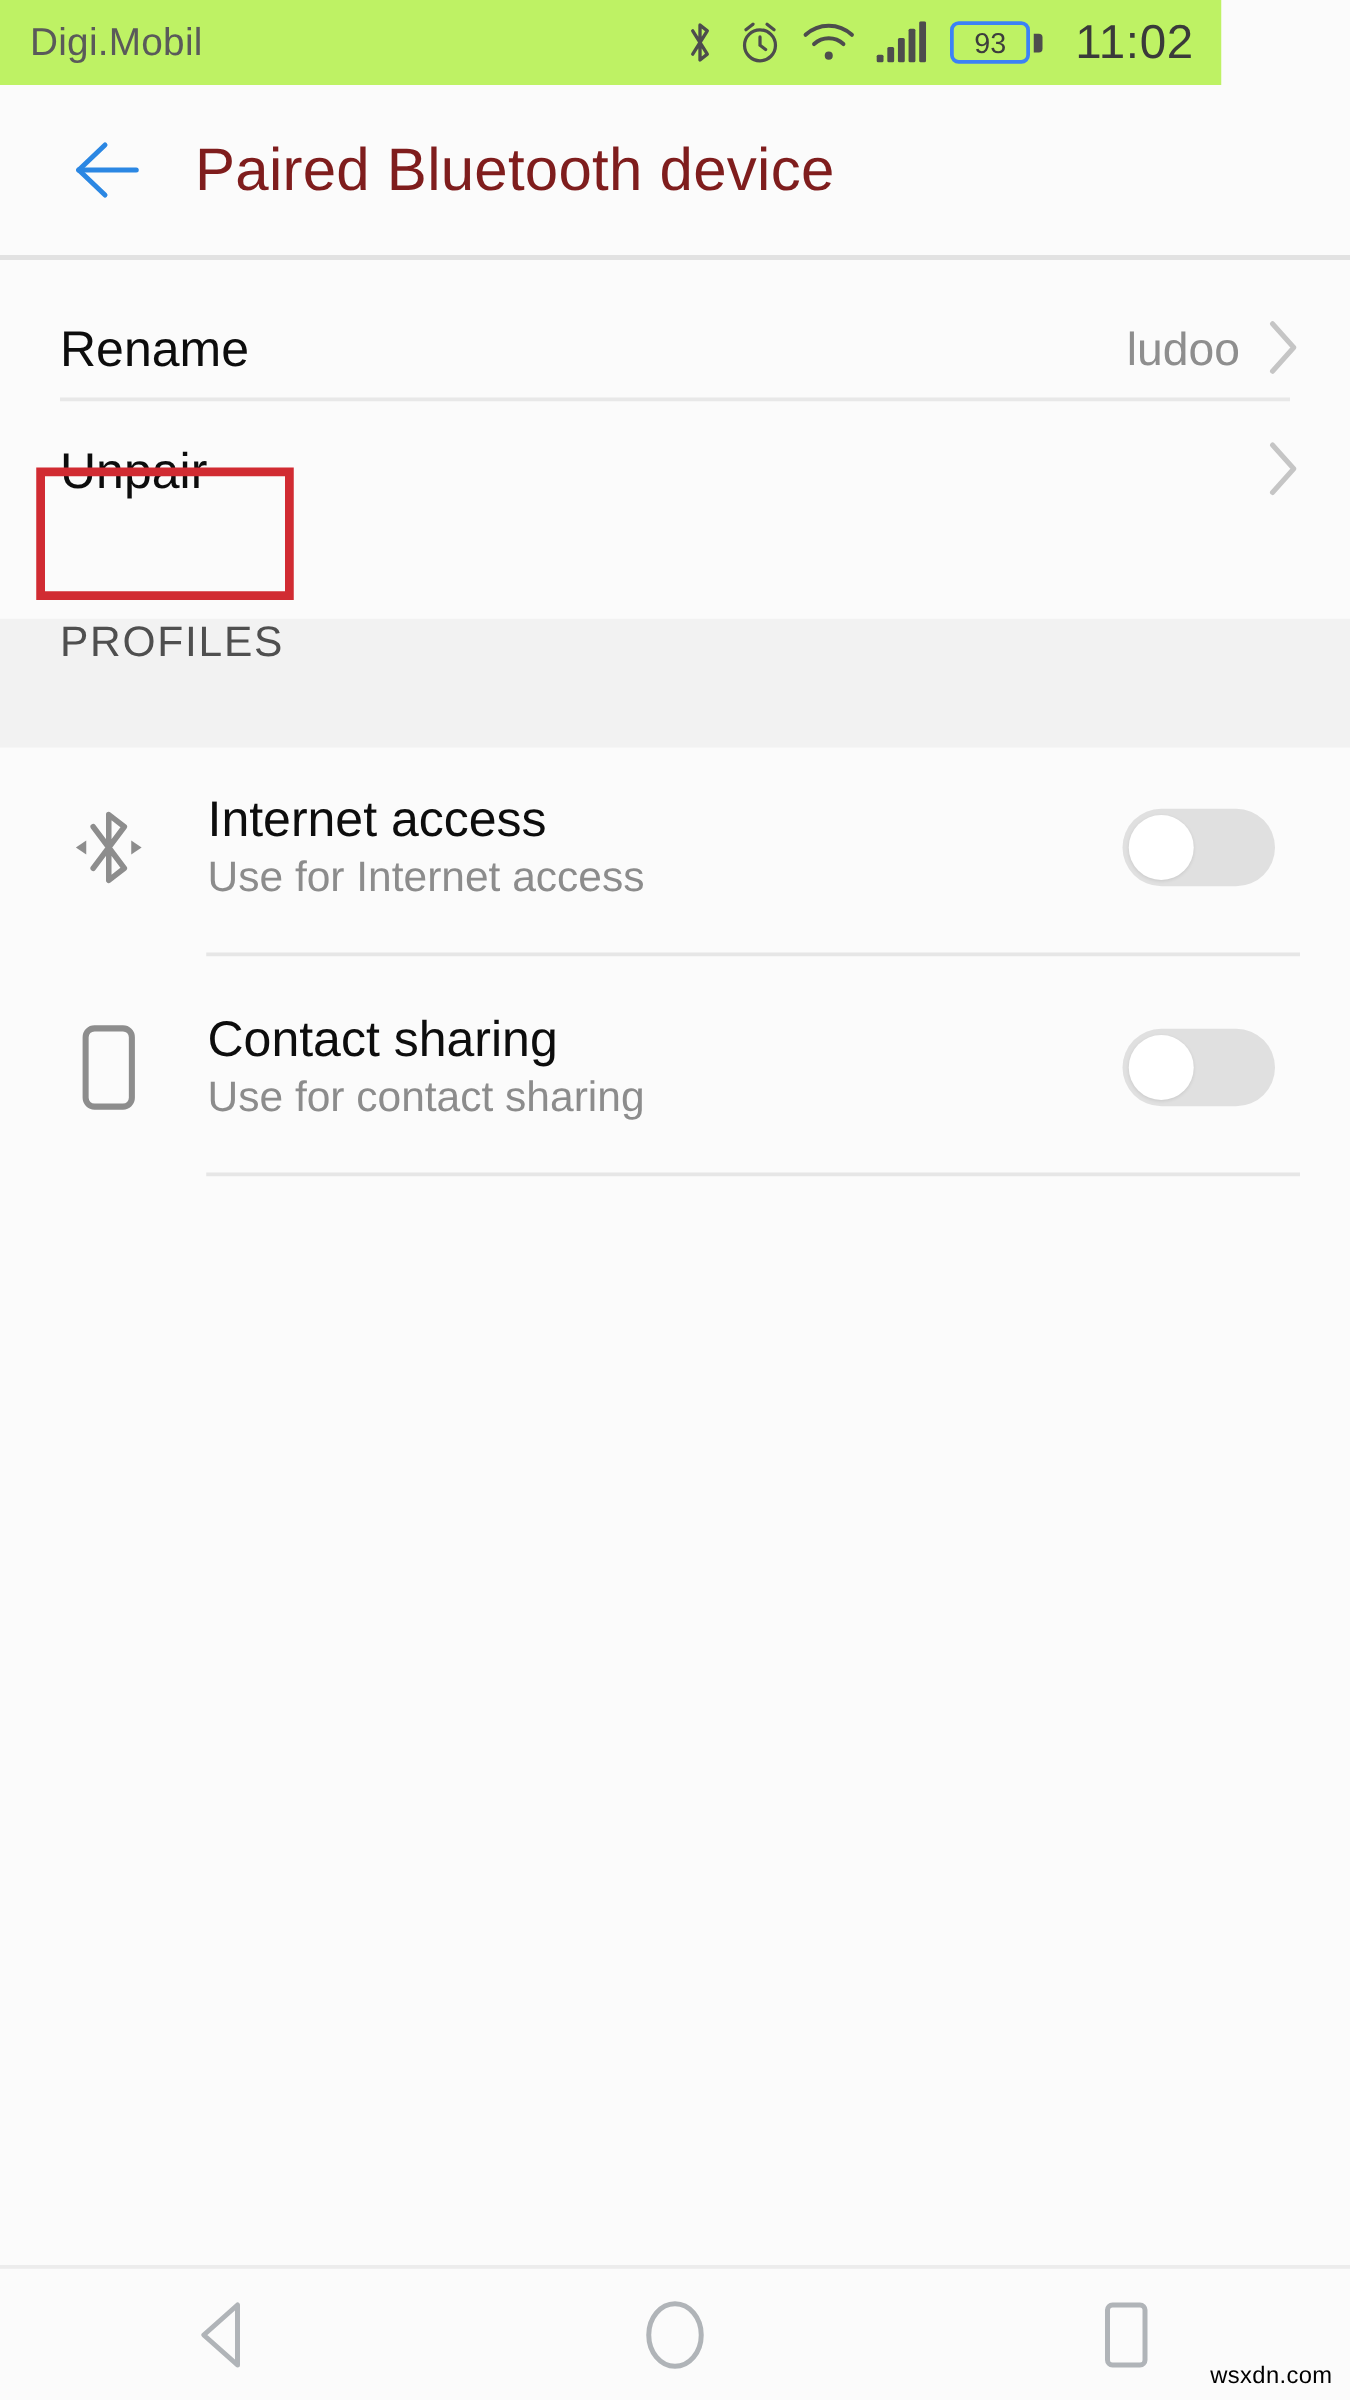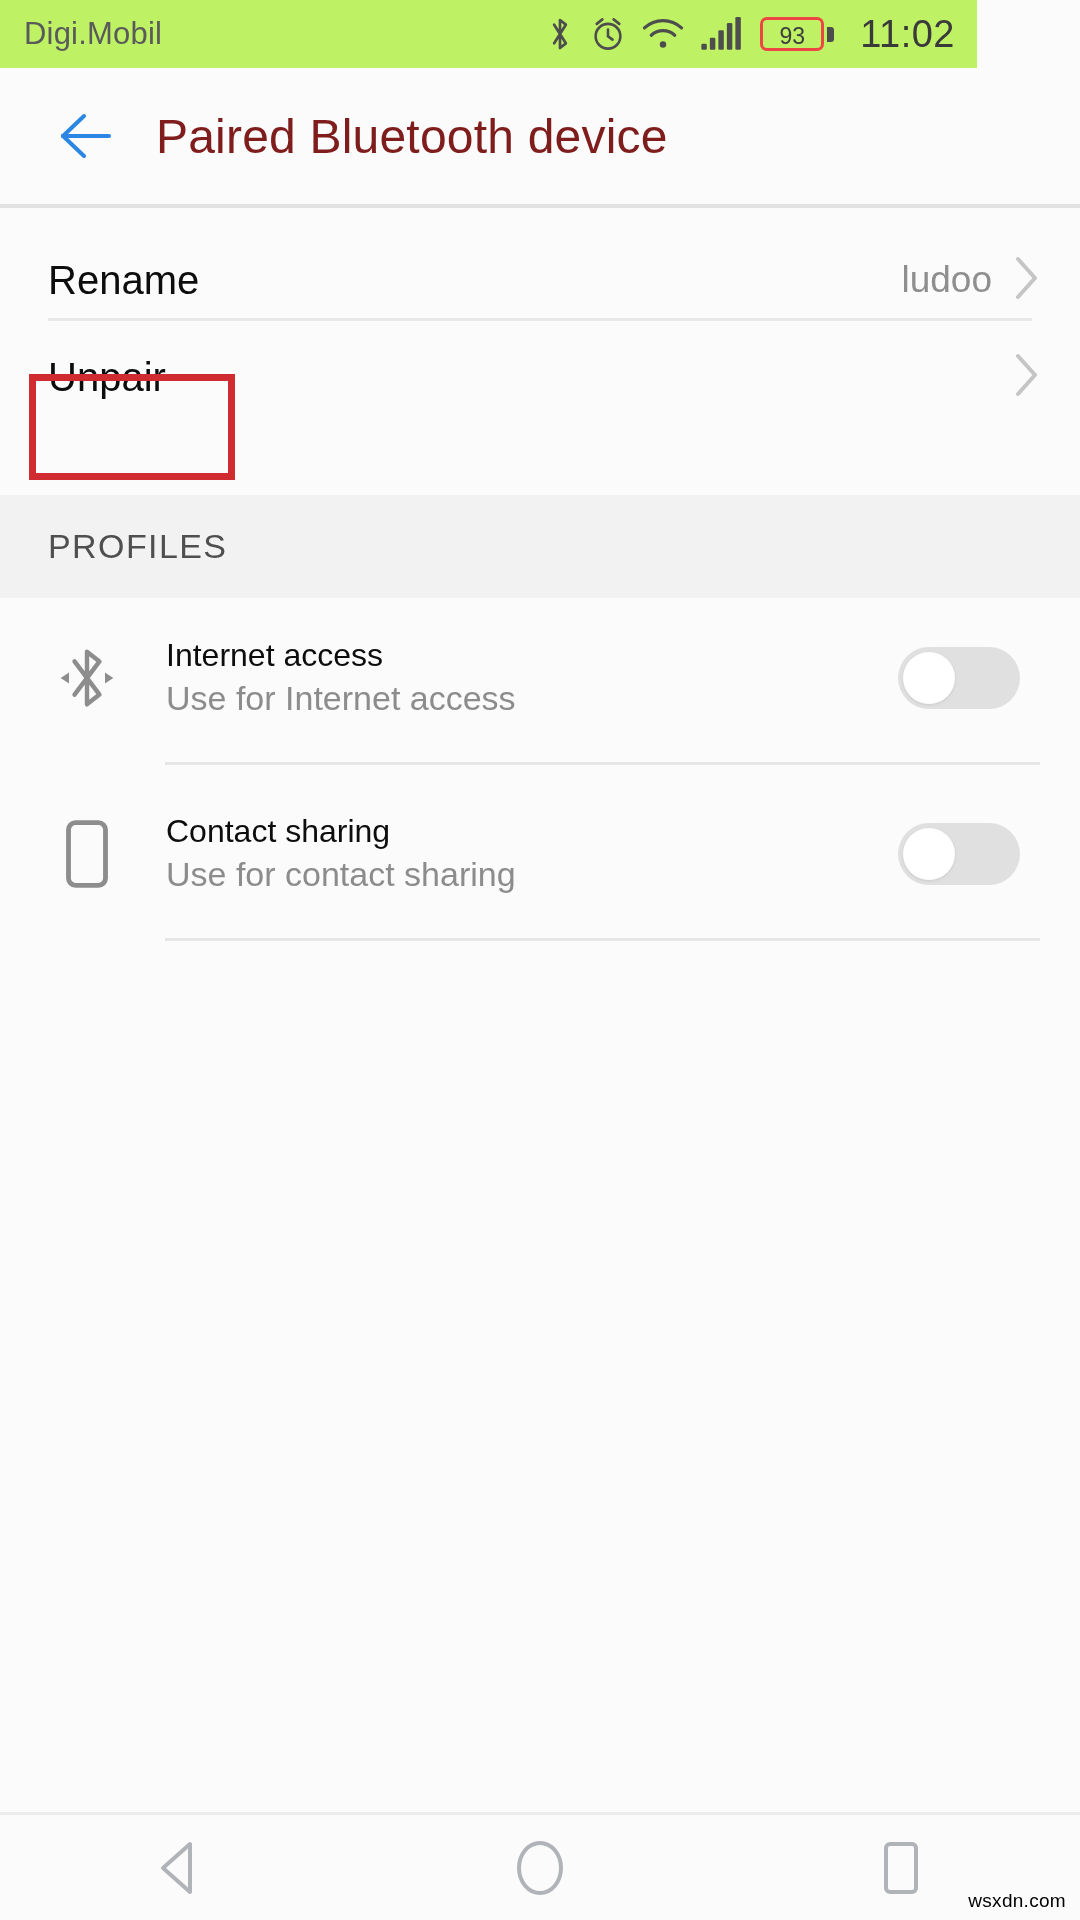--- a/index.html
+++ b/index.html
@@ -22,22 +22,22 @@
   }
   .status-right {
     margin-left:auto; margin-right:22px;
     display:flex; align-items:center; gap:16px;
   }
   .sicon { display:flex; align-items:center; justify-content:center; }
   .battery {
     display:flex; align-items:center;
   }
   .battery-body {
-    width:64px; height:34px; border:3px solid #ef4444; border-radius:7px;
-    display:flex; align-items:flex-end; justify-content:center;
+    width:64px; height:34px; border:3px solid #3b82f6; border-radius:7px;
+    display:flex; align-items:center; justify-content:center;
   }
   .battery-pct { font-size:23px; color:#3d3d3d; line-height:1; }
   .battery-cap {
     width:7px; height:15px; background:#4d4d4d;
     border-radius:0 3px 3px 0; margin-left:3px;
   }
   .clock {
     font-size:38px; color:#3a3a3a; margin-left:10px;
     letter-spacing:.5px; line-height:1;
   }
@@ -86,41 +86,41 @@
   .annot-box {
     position:absolute; left:29px; top:374px;
     width:206px; height:106px;
     border:7px solid #d12b32; background:transparent;
     pointer-events:none;
   }
 
   
   .section-header {
     position:absolute; left:0; top:495px; width:1080px; height:103px;
-    background:#f2f2f2; display:flex; align-items:center;
+    background:#f2f2f2; display:flex; 
   }
   .section-title {
     margin-left:48px; font-size:34px; color:#4f4f4f;
     letter-spacing:1.4px; white-space:nowrap;
   }
 
   
   .prow {
     position:absolute; left:0; width:1080px; height:120px;
     display:flex; align-items:center; background:#fbfbfb;
   }
   .prow-1 { top:618px; }
   .prow-2 { top:794px; }
 
   .prow-icon {
     width:78px; margin-left:48px;
     display:flex; align-items:center; justify-content:center;
   }
   .prow-text { margin-left:40px; display:flex; flex-direction:column; gap:8px; }
-  .prow-title { font-size:32px; color:#0d0d0d; line-height:1.05; white-space:nowrap; }
+  .prow-title { font-size:40px; color:#0d0d0d; line-height:1.05; white-space:nowrap; }
   .prow-sub { font-size:34px; color:#8c8c8c; line-height:1.05; white-space:nowrap; }
 
   .toggle {
     margin-left:auto; margin-right:60px;
     width:122px; height:62px; border-radius:31px;
     background:#e0e0e0; position:relative; flex:none;
   }
   .toggle-knob {
     position:absolute; top:5px; left:5px;
     width:52px; height:52px; border-radius:50%;

